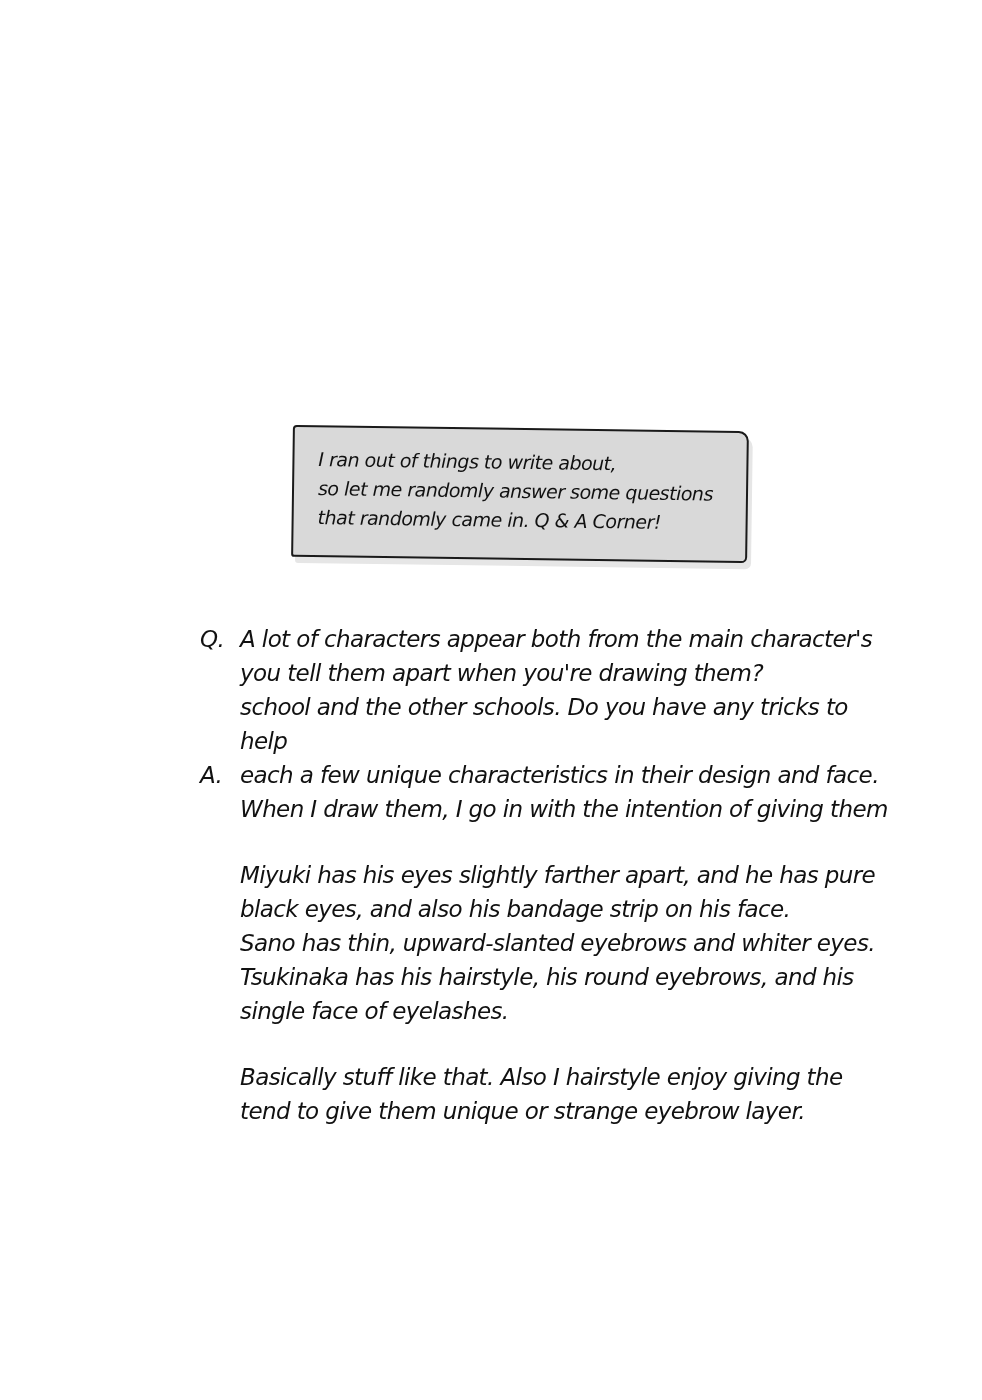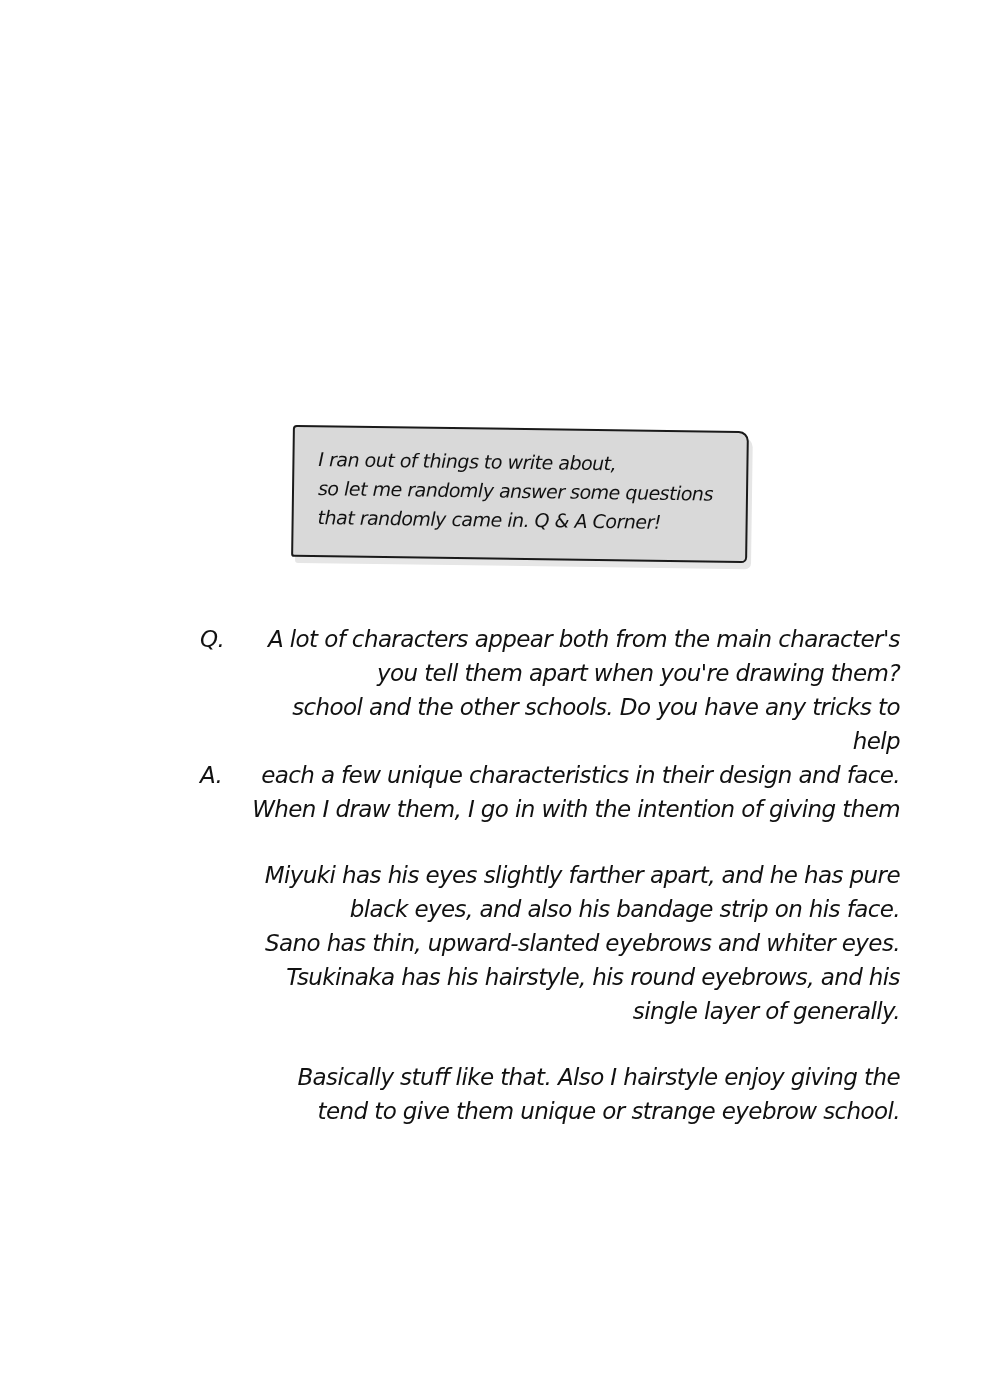--- a/index.html
+++ b/index.html
@@ -11,21 +11,21 @@
     transform:rotate(0.8deg); box-shadow:4px 6px 0 #e6e6e6;
   }
   .note-text {
     position:absolute; left:318px; top:448px; width:420px;
     font-style:italic; font-size:19px; line-height:29px; letter-spacing:-0.5px;
     transform:rotate(0.8deg);
   }
   .qa { position:absolute; left:200px; width:700px; font-style:italic;
         font-size:23px; line-height:34px; letter-spacing:-0.6px; }
   .qa .label { position:absolute; left:0; top:0; }
-  .qa .body { margin-left:40px;text-align:right; }
+  .qa .body { margin-left:40px; }
   .para { display:block; }
 </style>
 </head>
 <body>
 
 <div class="note-box"></div>
 <div class="note-text">
   <span class="para">I ran out of things to write about,</span>
   <span class="para">so let me randomly answer some questions</span>
   <span class="para">that randomly came in. Q &amp; A Corner!</span>
@@ -43,18 +43,18 @@
 <div class="qa" style="top:758px;">
   <span class="label">A.</span>
   <div class="body">
     <span class="para">each a few unique characteristics in their design and face.</span>
     <span class="para">When I draw them, I go in with the intention of giving them</span>
     <div style="height:32px"></div>
     <span class="para">Miyuki has his eyes slightly farther apart, and he has pure</span>
     <span class="para">black eyes, and also his bandage strip on his face.</span>
     <span class="para">Sano has thin, upward-slanted eyebrows and whiter eyes.</span>
     <span class="para">Tsukinaka has his hairstyle, his round eyebrows, and his</span>
-    <span class="para">single layer of generally.</span>
+    <span class="para">single face of eyelashes.</span>
     <div style="height:32px"></div>
     <span class="para">Basically stuff like that. Also I hairstyle enjoy giving the</span>
-    <span class="para">tend to give them unique or strange eyebrow school.</span>
+    <span class="para">tend to give them unique or strange eyebrow layer.</span>
   </div>
 </div>
 
 </body></html>

